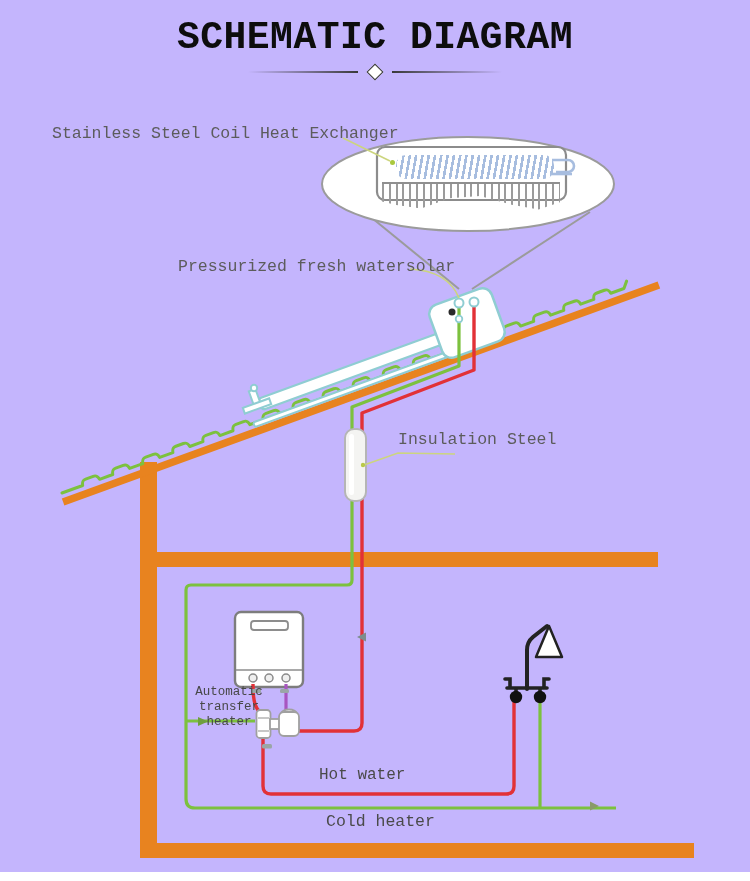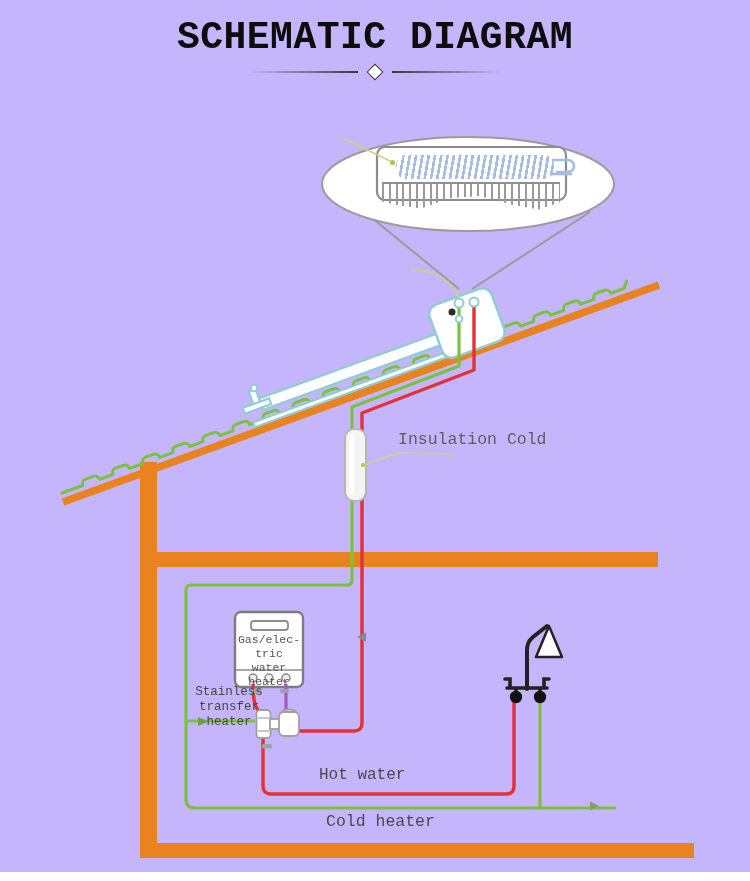--- a/index.html
+++ b/index.html
@@ -129,26 +129,23 @@
 <div class="comb"></div>
 <div class="coil-dot"></div>
 
 <div class="title">SCHEMATIC DIAGRAM</div>
 <div class="divider">
   <span class="ln l"></span>
   <span class="diamond"></span>
   <span class="ln r"></span>
 </div>
 
-<div class="lbl" style="left:398px;top:430px;">Insulation Cold</div>
-<div class="lbl small" style="left:237px;top:633px;width:64px;">
-  <div>Gas/elec-</div>
-  <div>tric water</div>
-  <div>heater</div>
-</div>
+<div class="lbl" style="left:52px;top:124px;">Stainless Steel Coil Heat Exchanger</div>
+<div class="lbl" style="left:178px;top:257px;">Pressurized fresh watersolar</div>
+<div class="lbl" style="left:398px;top:430px;">Insulation Steel</div>
 <div class="lbl small" style="left:182px;top:685px;width:94px;font-size:12.5px;line-height:15px;color:#474747;">
-  <div>Stainless</div>
+  <div>Automatic</div>
   <div>transfer heater</div>
 </div>
 <div class="lbl" style="left:319px;top:766px;font-size:16px;color:#4a4a4a;">Hot water</div>
 <div class="lbl" style="left:326px;top:812px;font-size:16.5px;color:#4a4a4a;">Cold heater</div>
 
 </div>
 
 </body></html>

